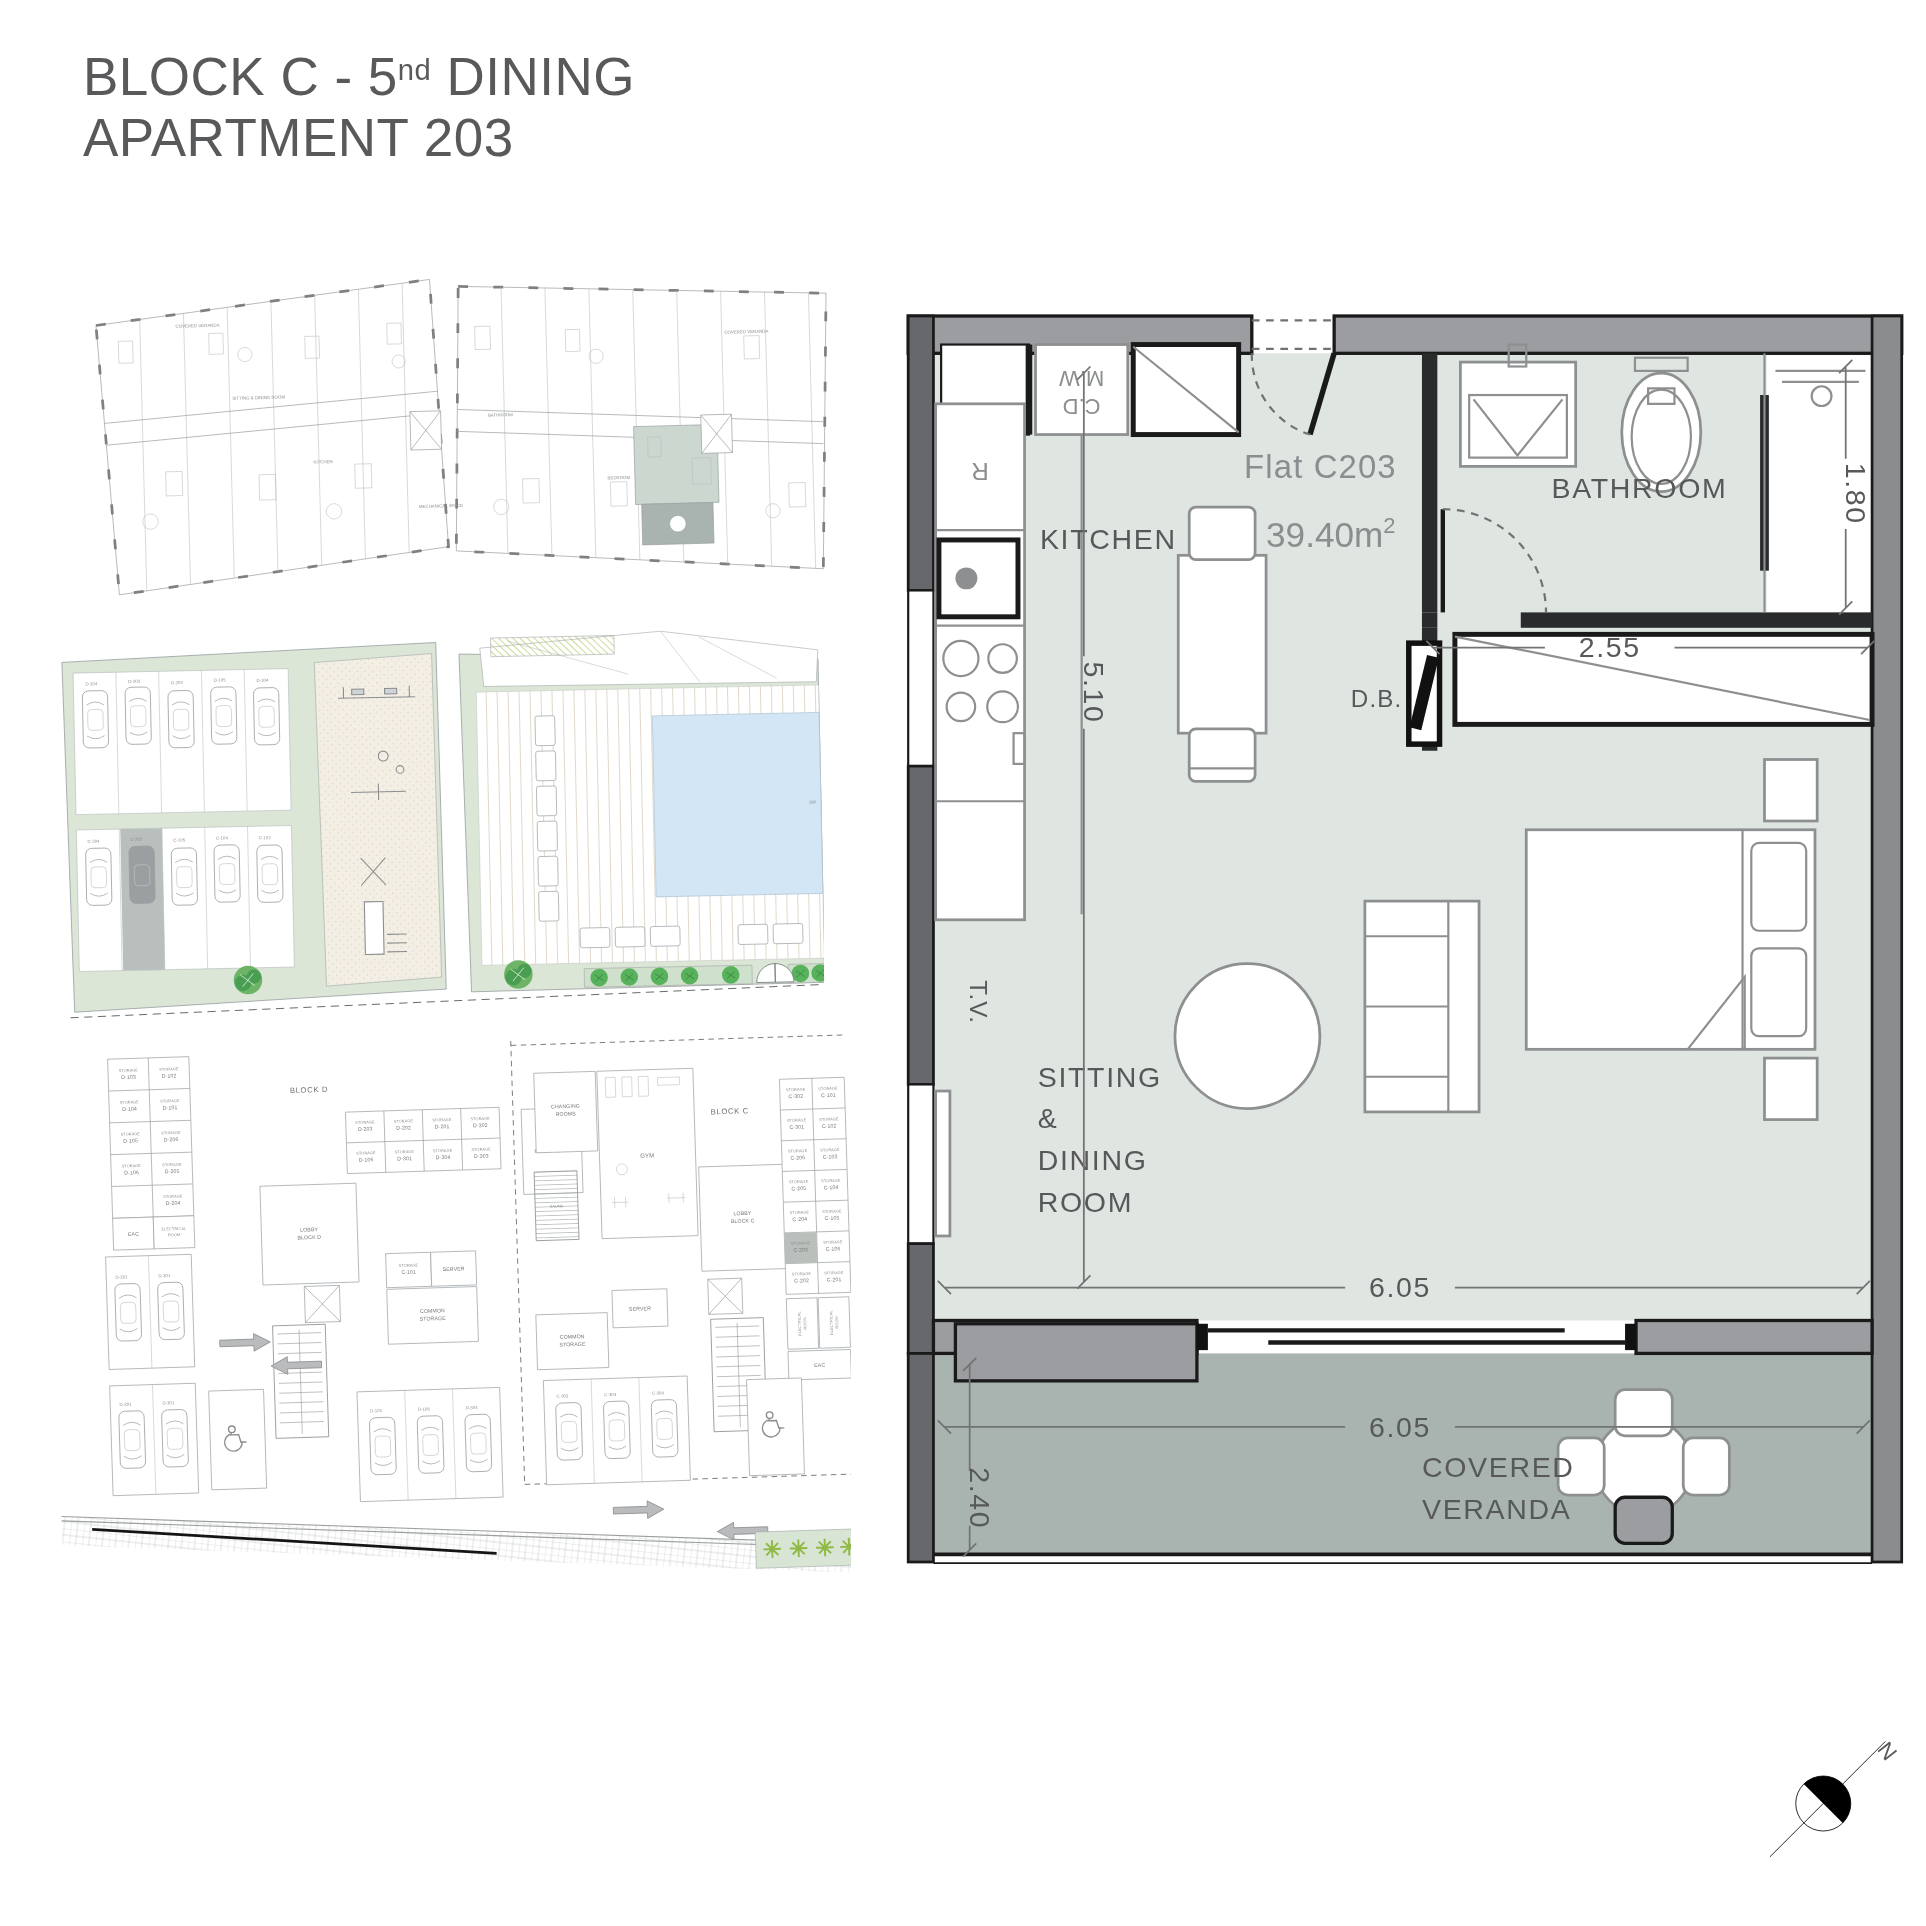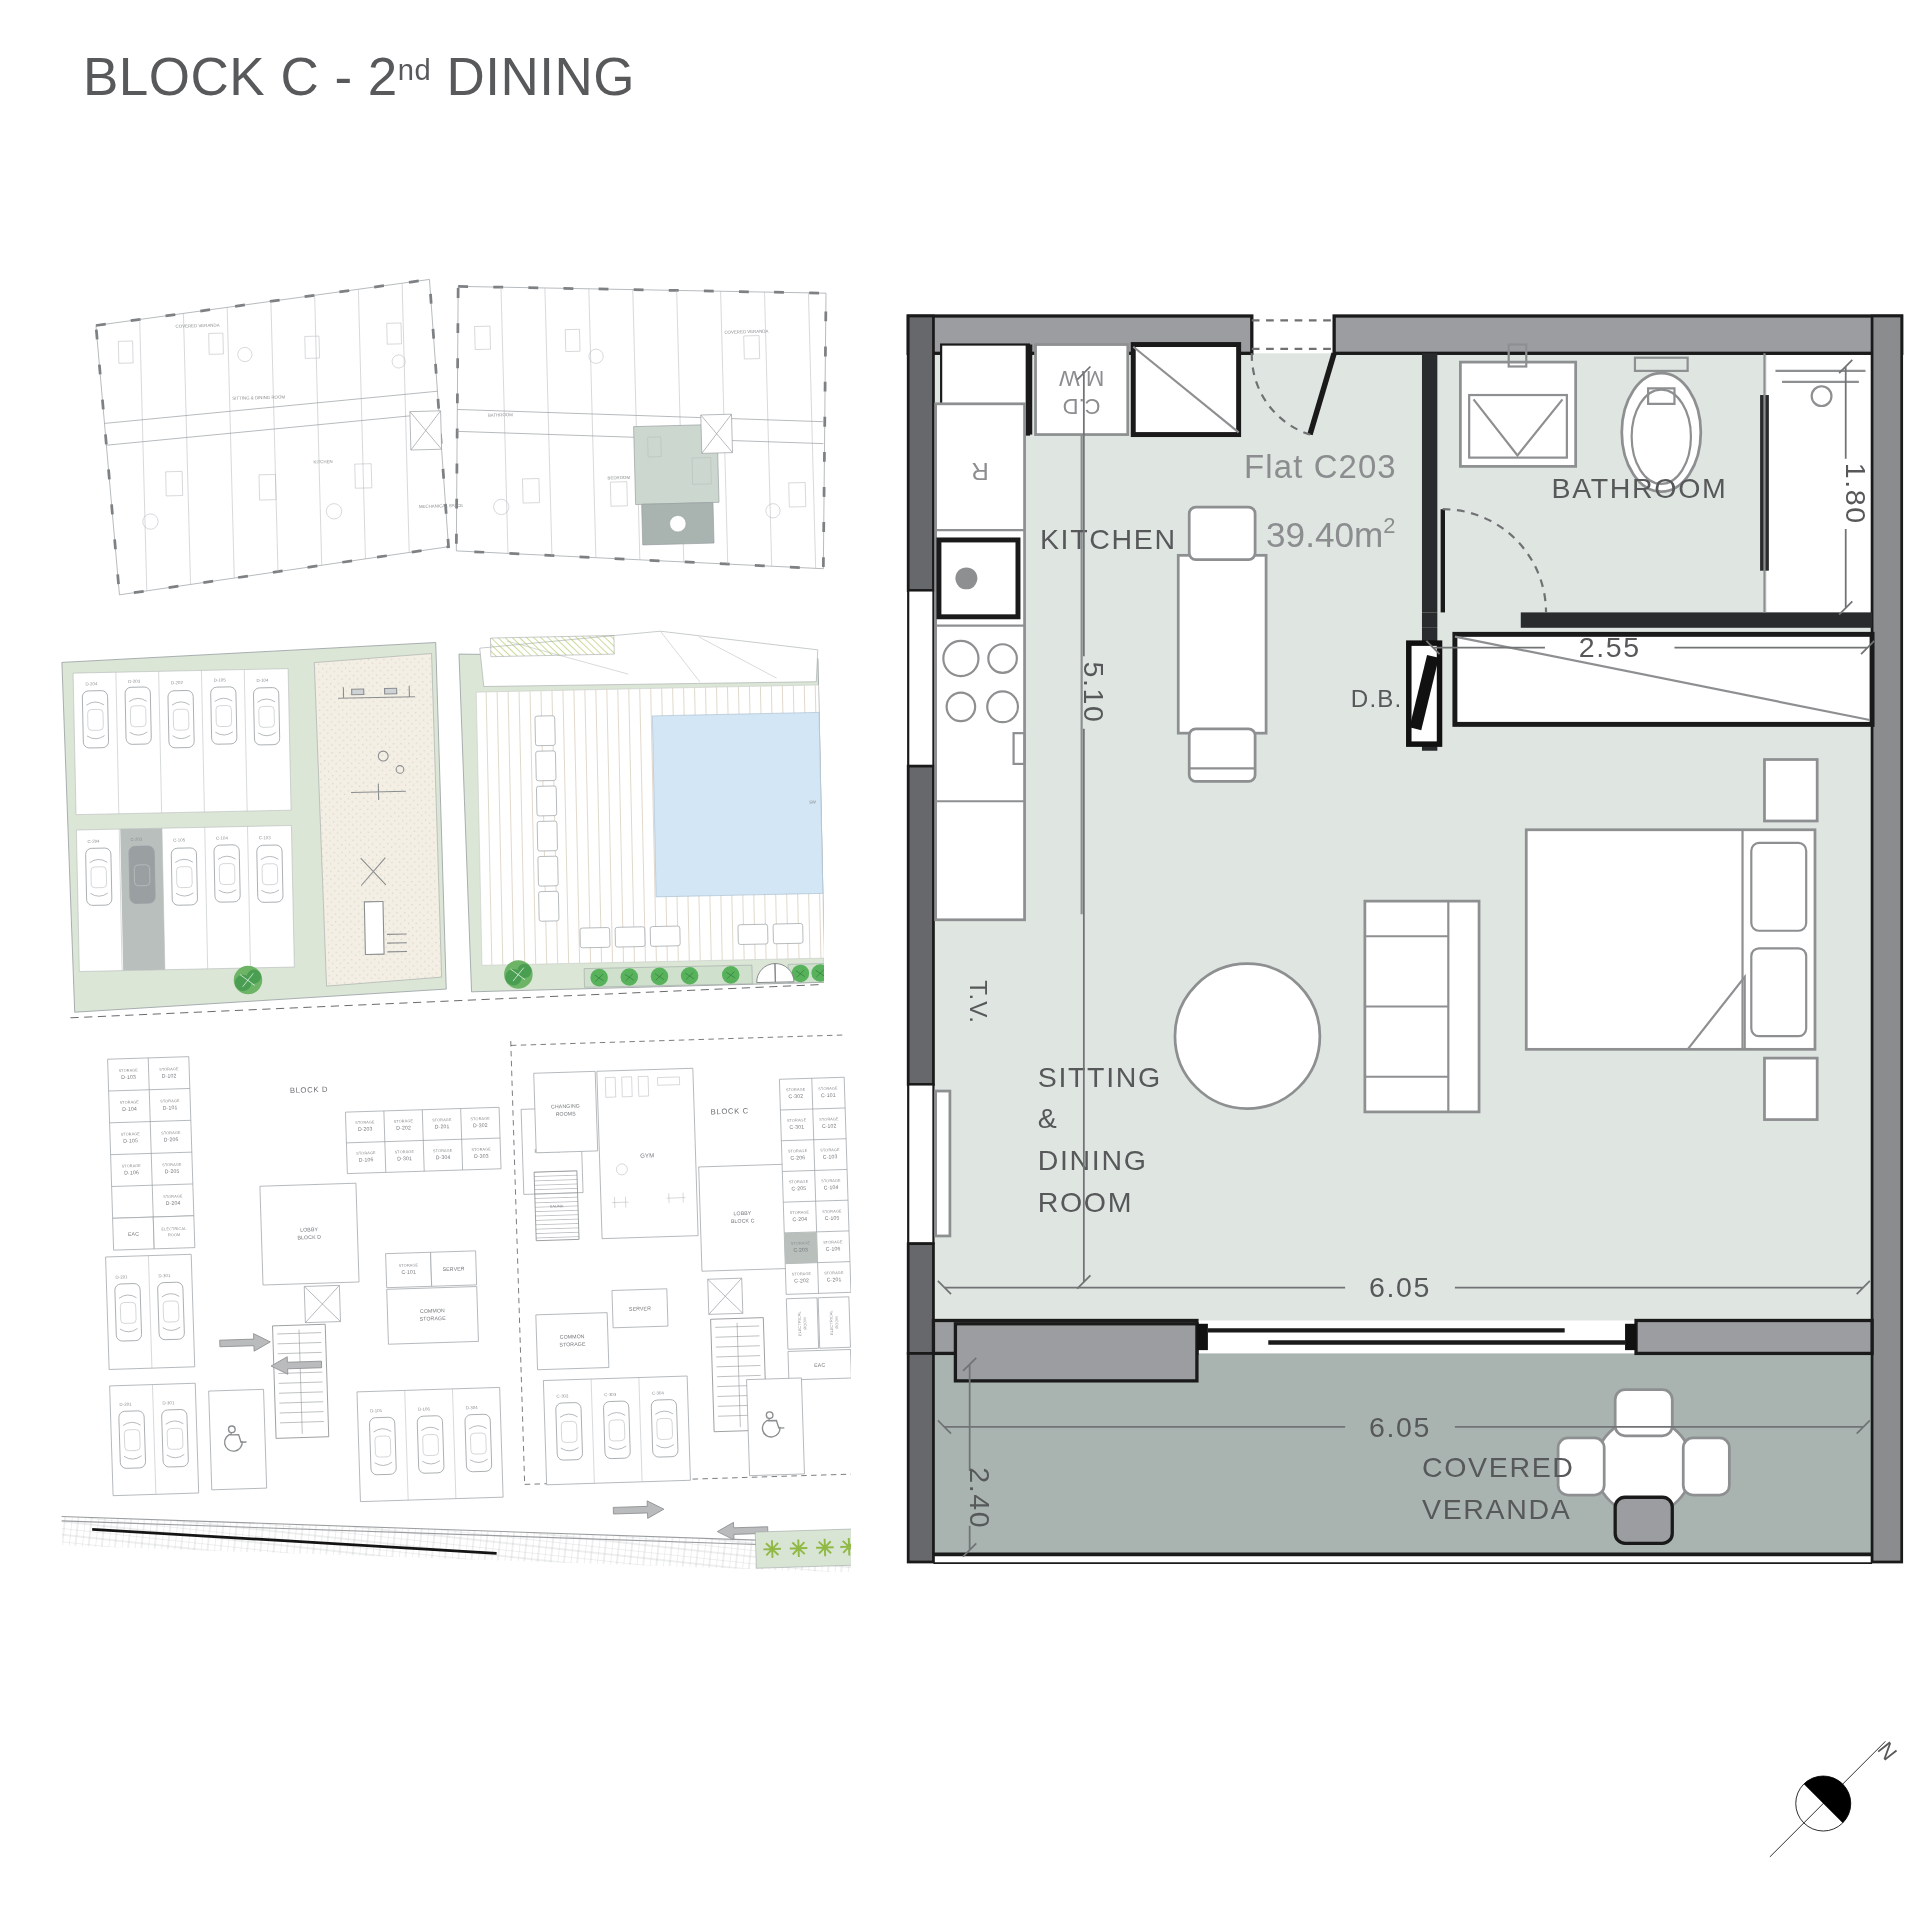--- a/index.html
+++ b/index.html
@@ -33,21 +33,22 @@
   .f9{font-size:9.5px;fill:#75787b;letter-spacing:.2px}
   .f8{font-size:8px;fill:#8b8e90}
   .f11{font-size:11px;fill:#75787b;letter-spacing:.4px}
   .f13{font-size:14px;fill:#6f7275;letter-spacing:1.2px}
   .ar{fill:#b9bbbd;stroke:#8b8d8f;stroke-width:1.5}
 </style>
 </head>
 <body>
 
 <div class="abs title">
-  <div><span>BLOCK C - 2</span><sup>nd</sup><span> DINING</span></div>
+  <div><span>BLOCK C - 5</span><sup>nd</sup><span> DINING</span></div>
+  <div>APARTMENT 203</div>
 </div>
 
 <svg class="abs" style="left:82px;top:250px" width="769" height="373" viewBox="0 0 1400 680">
   <defs>
     <clipPath id="w1">
         <path d="M30,120 L640,52 L662,540 L60,612 Z"></path>
       </clipPath>
     <clipPath id="w2">
         <path d="M692,66 L1362,96 L1344,598 L676,548 Z"></path>
       </clipPath>

